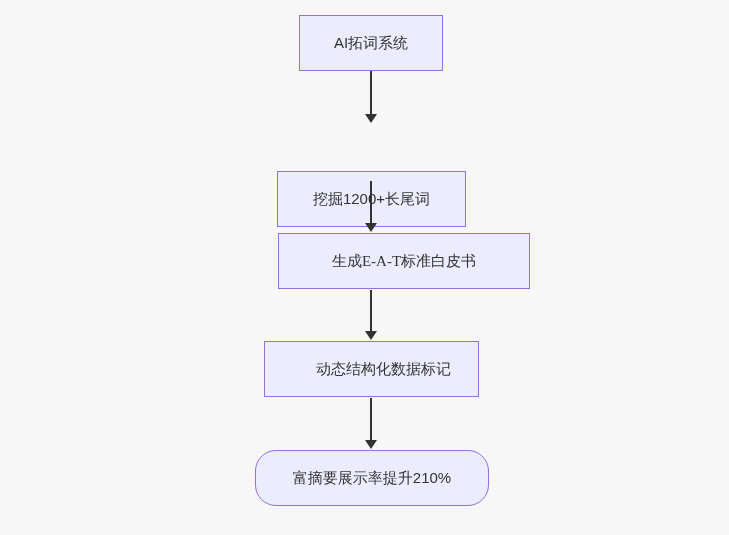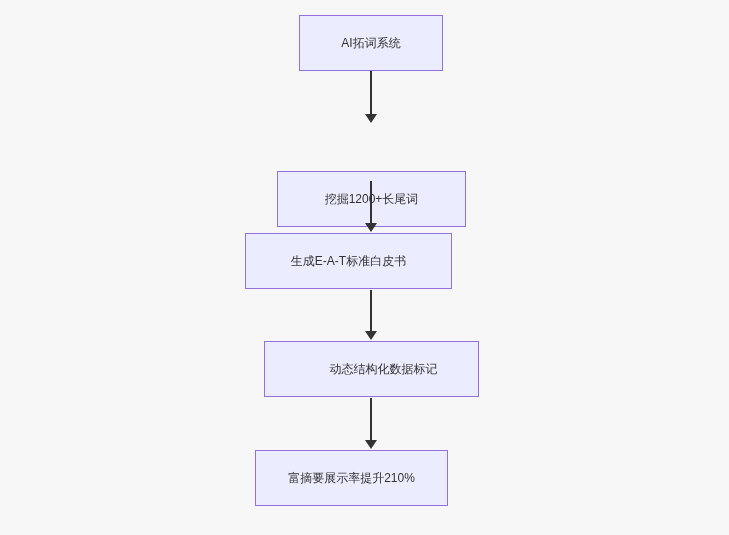--- a/index.html
+++ b/index.html
@@ -20,32 +20,32 @@
     position: relative;
     width: 729px; height: 535px;
     background: var(--background);
   }
   .flow-node {
     position: absolute;
     height: 56px;
     background: var(--node-fill);
     border: 1px solid var(--node-border);
     color: var(--text);
-    font-size: 12px;
+    font-size: 15px;
     display: flex;
     align-items: center;
     justify-content: center;
     text-align: center;
     white-space: nowrap;
   }
   .node-1 { left: 299px; top: 15px;  width: 144px; }
   .node-2 { left: 277px; top: 124px; width: 189px; margin-top: 47px; }
-  .node-3 { left: 245px; top: 233px; width: 207px; }
+  .node-3 { left: 278px; top: 233px; width: 252px; font-family: Liberation Serif, serif; }
   .node-4 { left: 264px; top: 341px; width: 215px; padding-left: 24px; }
-  .node-5 { left: 255px; top: 450px; width: 193px; }
+  .node-5 { left: 255px; top: 450px; width: 234px; border-radius: 21px; }
   .edge {
     position: absolute;
     left: 364px;
     width: 14px;
     display: flex;
     flex-direction: column;
     align-items: center;
   }
   .edge-line {
     width: 2px;

